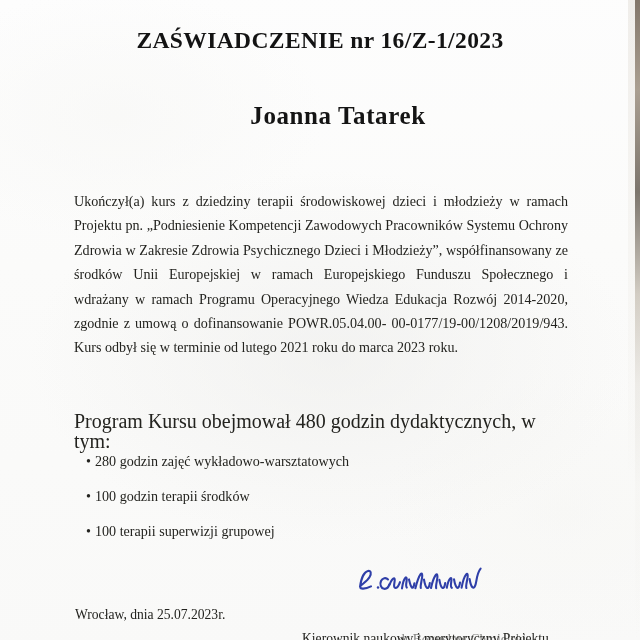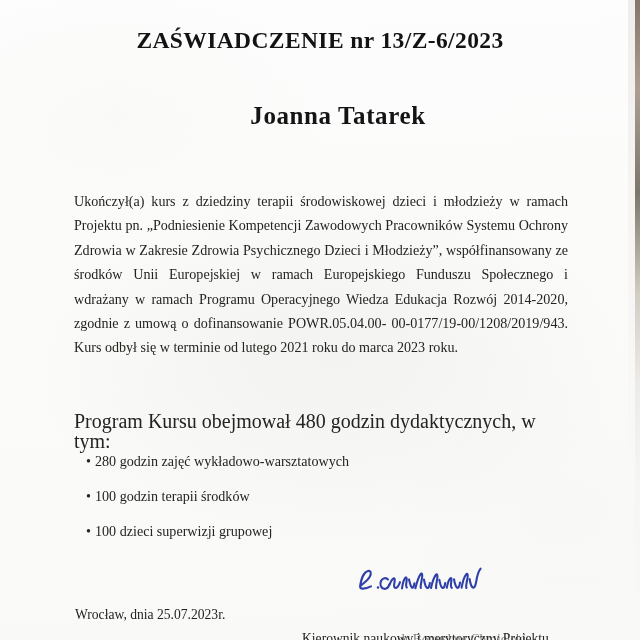--- a/index.html
+++ b/index.html
@@ -180,21 +180,21 @@
 </style>
 </head>
 <body>
 
 <div class="page">
 
   <div class="paper-tint"></div>
   <div class="scan-edge-right"></div>
   <div class="scan-edge-right-soft"></div>
 
-  <div class="title">ZAŚWIADCZENIE nr 13/Z-6/2023</div>
+  <div class="title">ZAŚWIADCZENIE nr 16/Z-1/2023</div>
 
   <div class="recipient">Joanna Tatarek</div>
 
   <div class="body-text">
     <span>Ukończył(a) kurs z dziedziny terapii środowiskowej dzieci i młodzieży w ramach</span>
     <span>Projektu pn. „Podniesienie Kompetencji Zawodowych Pracowników Systemu</span>
     <span>Ochrony Zdrowia w Zakresie Zdrowia Psychicznego Dzieci i Młodzieży”,</span>
     <span>współfinansowany ze środków Unii Europejskiej w ramach Europejskiego</span>
     <span>Funduszu Społecznego  i wdrażany w ramach Programu Operacyjnego Wiedza</span>
     <span>Edukacja Rozwój 2014-2020, zgodnie z umową o dofinansowanie POWR.05.04.00-</span>
@@ -205,21 +205,21 @@
   <div class="program-intro">Program Kursu obejmował 480 godzin dydaktycznych, w tym:</div>
 
   <ul class="hours-list">
     <li>
       <span class="bullet">•</span><span>280 godzin zajęć wykładowo-warsztatowych</span>
     </li>
     <li>
       <span class="bullet">•</span><span>100 godzin terapii środków</span>
     </li>
     <li>
-      <span class="bullet">•</span><span>100 dzieci superwizji grupowej</span>
+      <span class="bullet">•</span><span>100 terapii superwizji grupowej</span>
     </li>
   </ul>
 
   <svg class="signature" viewBox="0 0 170 34" xmlns="http://www.w3.org/2000/svg">
     <g fill="none" stroke="#2f3fa8" stroke-width="2.1" stroke-linecap="round" stroke-linejoin="round">
       <path d="M8,21 C9,13 12,6 16,5 C19,4.2 19.6,7.6 17.6,11 C15.4,14.7 11,17.6 9,19.5 C7.4,21 7.8,22.4 10.6,22.6 C13.2,22.8 16.6,21.6 19,20.4"></path>
       <circle cx="26" cy="21.6" r="1.25" stroke="none" fill="#2f3fa8"></circle>
       <path d="M36,13.5 C34,11.2 30.4,11.8 29,15 C27.6,18.2 28.8,22.4 32,22.8 C34.6,23.1 36.6,21 37.4,18.4"></path>
       <path d="M37.6,18.6 C38.8,15.6 40.6,12.4 42,12.4 C43.2,12.4 42.6,15.6 42.2,18.2 C41.9,20.2 42.2,22.2 43.8,22 C45.6,21.8 47,19 48,16.2"></path>
       <path d="M50,22.4 C50.6,18 51.6,13.6 53.4,11.8 C54.6,10.6 55,12.4 54.6,15 C54.2,17.6 53.6,20.4 54.8,21.6"></path>

